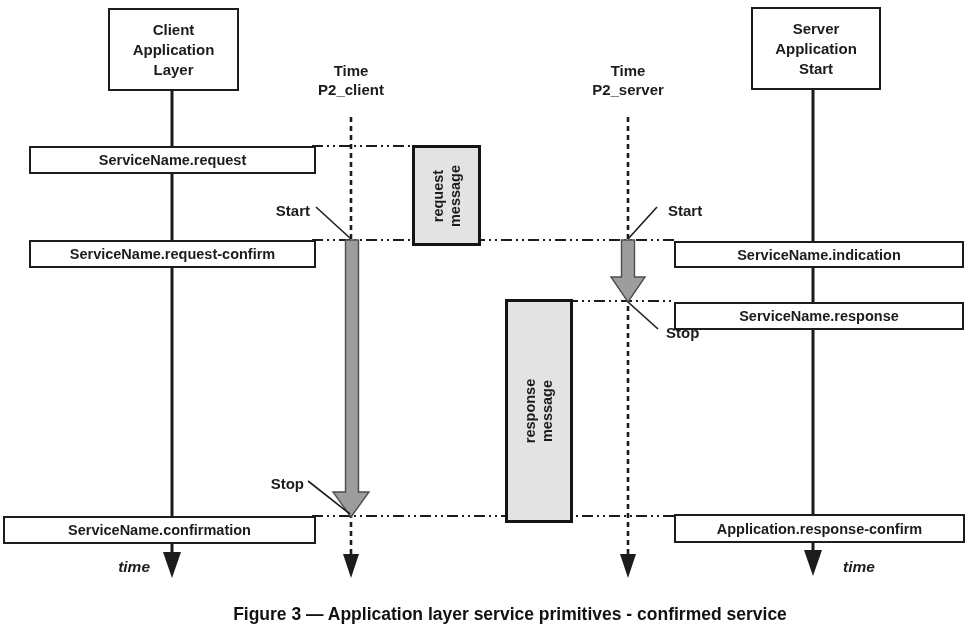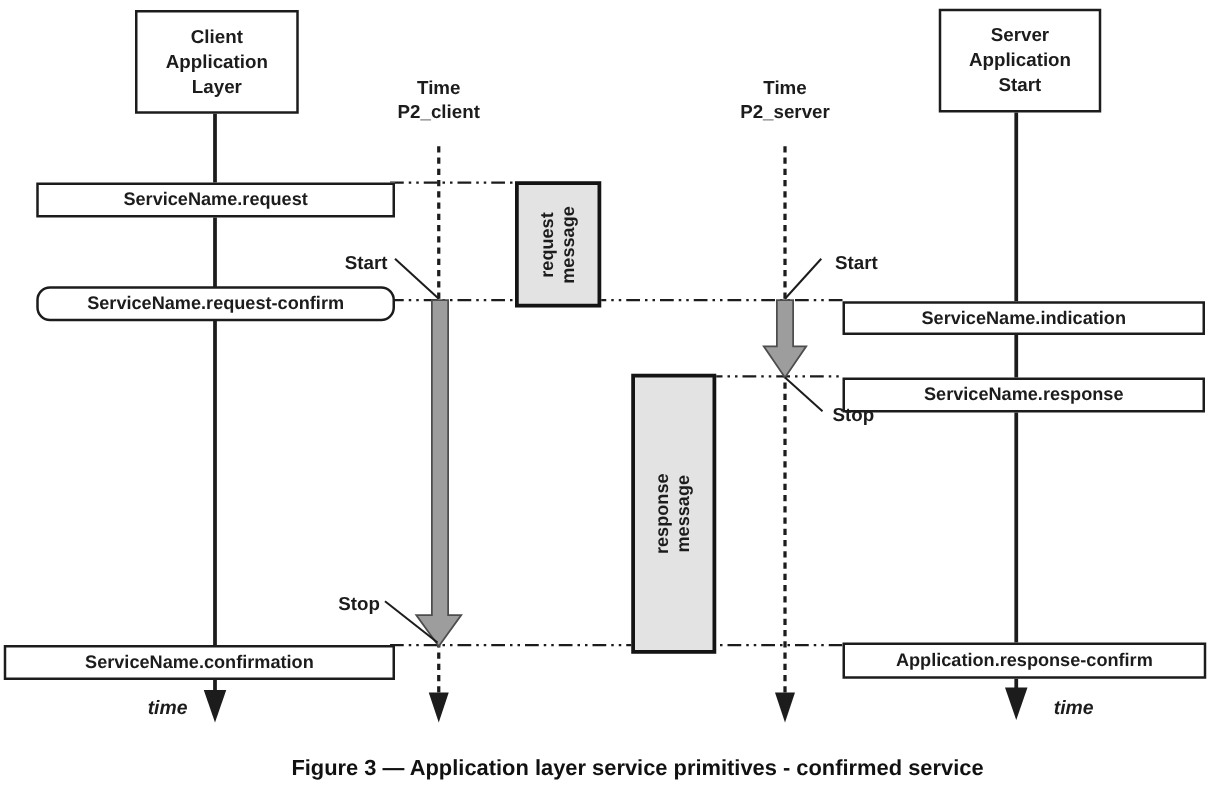--- a/index.html
+++ b/index.html
@@ -134,21 +134,21 @@
   <div class="appbox" style="left:751px; top:7px; width:126px; height:79px;">Server
 Application
 Start</div>
 
   <div class="lbl timer-hdr" style="left:281px; top:61px;">Time
 P2_client</div>
   <div class="lbl timer-hdr" style="left:558px; top:61px;">Time
 P2_server</div>
 
   <div class="primitive" style="left:29px; top:134px; width:283px; height:24px;">ServiceName.request</div>
-  <div class="primitive" style="left:29px; top:217px; width:283px; height:24px;border-radius:11px;">ServiceName.request-confirm</div>
+  <div class="primitive" style="left:29px; top:228px; width:283px; height:24px;">ServiceName.request-confirm</div>
   <div class="primitive" style="left:3px; top:504px; width:309px; height:24px;">ServiceName.confirmation</div>
 
   <div class="primitive" style="left:674px; top:229px; width:286px; height:23px;">ServiceName.indication</div>
   <div class="primitive" style="left:674px; top:290px; width:286px; height:24px;">ServiceName.response</div>
   <div class="primitive" style="left:674px; top:502px; width:287px; height:25px;">Application.response-confirm</div>
 
   <div class="msgbox" style="left:412px; top:145px; width:63px; height:95px;">
     <span class="vtext">request
 message</span>
   </div>

